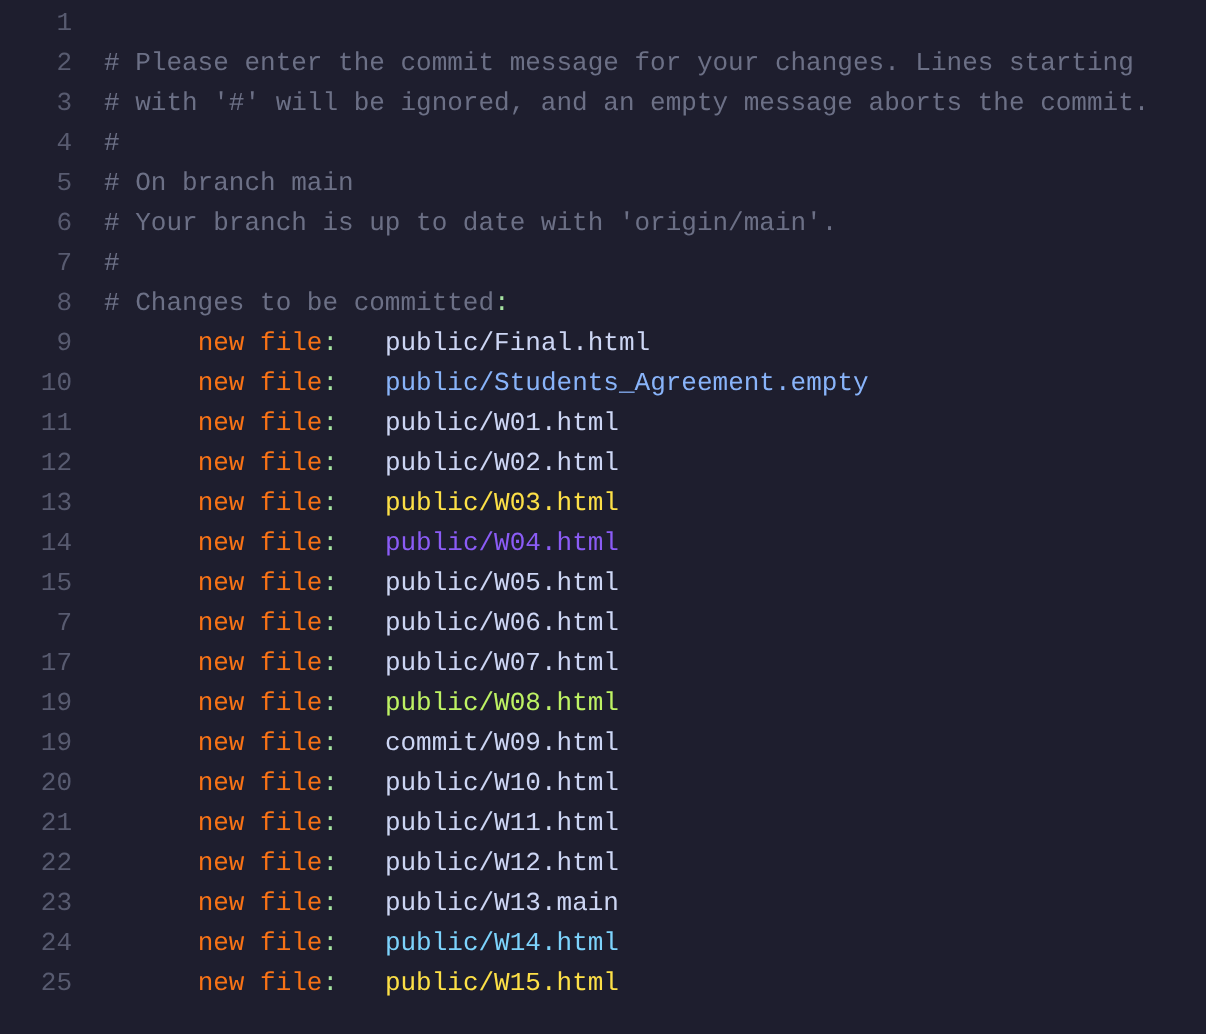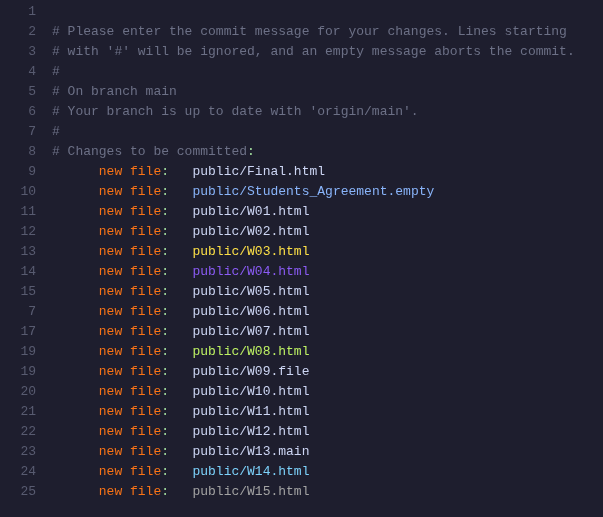--- a/index.html
+++ b/index.html
@@ -137,21 +137,21 @@
     <div class="line">
       <span class="line-number">17</span>
       <span class="line-content">      <span class="keyword-new">new file</span><span class="keyword-file">:   </span><span style="color:#cdd6f4">public/W07.html</span></span>
     </div>
     <div class="line">
       <span class="line-number">19</span>
       <span class="line-content">      <span class="keyword-new">new file</span><span class="keyword-file">:   </span><span style="color:#bef264">public/W08.html</span></span>
     </div>
     <div class="line">
       <span class="line-number">19</span>
-      <span class="line-content">      <span class="keyword-new">new file</span><span class="keyword-file">:   </span><span style="color:#cdd6f4">public/W09.file</span></span>
+      <span class="line-content">      <span class="keyword-new">new file</span><span class="keyword-file">:   </span><span style="color:#cdd6f4">commit/W09.html</span></span>
     </div>
     <div class="line">
       <span class="line-number">20</span>
       <span class="line-content">      <span class="keyword-new">new file</span><span class="keyword-file">:   </span><span style="color:#cdd6f4">public/W10.html</span></span>
     </div>
     <div class="line">
       <span class="line-number">21</span>
       <span class="line-content">      <span class="keyword-new">new file</span><span class="keyword-file">:   </span><span style="color:#cdd6f4">public/W11.html</span></span>
     </div>
     <div class="line">
@@ -161,15 +161,15 @@
     <div class="line">
       <span class="line-number">23</span>
       <span class="line-content">      <span class="keyword-new">new file</span><span class="keyword-file">:   </span><span style="color:#cdd6f4">public/W13.main</span></span>
     </div>
     <div class="line">
       <span class="line-number">24</span>
       <span class="line-content">      <span class="keyword-new">new file</span><span class="keyword-file">:   </span><span style="color:#7dd3fc">public/W14.html</span></span>
     </div>
     <div class="line">
       <span class="line-number">25</span>
-      <span class="line-content">      <span class="keyword-new">new file</span><span class="keyword-file">:   </span><span style="color:#a3a3a3">public/W15.html</span></span>
+      <span class="line-content">      <span class="keyword-new">new file</span><span class="keyword-file">:   </span><span style="color:#fde047">public/W15.html</span></span>
     </div>
   </div>
 
 </body></html>

